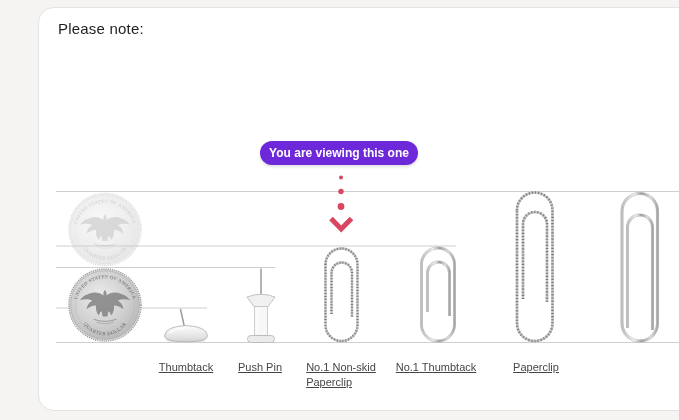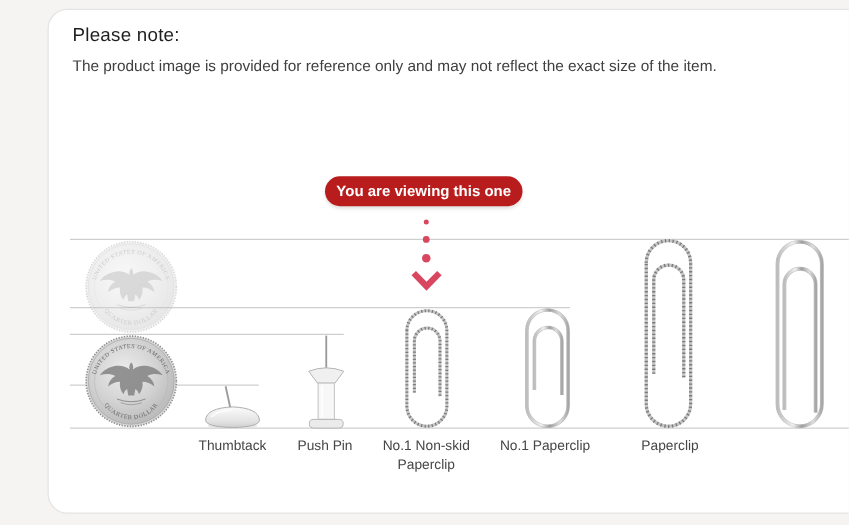--- a/index.html
+++ b/index.html
@@ -3,40 +3,39 @@
 <meta charset="utf-8">
 <style>
   html,body{margin:0;padding:0;background:#f5f4f2;font-family:"Liberation Sans",sans-serif;}
   .stage{position:relative;width:679px;height:420px;background:#f5f4f2;overflow:hidden;margin-left:28px;}
   .card{position:absolute;left:10px;top:7px;width:657px;height:402px;background:#ffffff;
         border:1px solid #e4e4e4;border-radius:16px;}
   .notice{position:absolute;left:30px;top:20px;}
   .notice-title{font-size:15px;color:#1f1f1f;letter-spacing:.2px;}
   .notice-body{margin-top:7px;font-size:12.3px;line-height:19px;color:#3f3f3f;}
   .notice-body span{display:block;}
-  .callout{position:absolute;left:232px;top:141px;width:158px;height:24px;background:#b91c1c;
+  .callout{position:absolute;left:232px;top:141px;width:158px;height:24px;background:#6d28d9;
            border-radius:12.5px;color:#ffffff;font-size:12px;font-weight:bold;
            display:flex;align-items:center;justify-content:center;
            box-shadow:0 2px 3px rgba(0,0,0,.12);z-index:3;}
   svg.graphic{position:absolute;left:0;top:0;z-index:2;}
   .coin-ghost{opacity:.34;}
-  .item-label{position:absolute;top:350px;transform:translateX(-50%);text-align:center;
-              font-size:11px;line-height:14.5px;color:#464646;white-space:nowrap;z-index:3;}
+  .item-label{position:absolute;top:360px;transform:translateX(-50%);text-align:left;
+              font-size:11px;line-height:14.5px;color:#464646;white-space:nowrap;z-index:3;text-decoration:underline;}
   .item-label span{display:block;}
 </style>
 </head>
 <body>
 
 <div class="stage">
   <div class="card"></div>
 
   <div class="notice">
     <div class="notice-title">Please note:</div>
     <div class="notice-body">
-      <span>The product image is provided for reference only and may not reflect the exact size of the item.</span>
     </div>
   </div>
 
   <div class="callout">You are viewing this one</div>
 
   <svg class="graphic" width="679" height="420" viewBox="0 0 679 420">
     <defs>
       <radialGradient id="coinFace" cx="42%" cy="38%" r="70%">
         <stop offset="0%" stop-color="#ececec"></stop>
         <stop offset="55%" stop-color="#d2d2d2"></stop>
@@ -157,19 +156,19 @@
   </div>
   <div class="item-label" style="left:232px">
     <span>Push Pin</span>
     <span></span>
   </div>
   <div class="item-label" style="left:313px">
     <span>No.1 Non-skid</span>
     <span>Paperclip</span>
   </div>
   <div class="item-label" style="left:408px">
-    <span>No.1 Paperclip</span>
+    <span>No.1 Thumbtack</span>
     <span></span>
   </div>
   <div class="item-label" style="left:508px">
     <span>Paperclip</span>
   </div>
 </div>
 
 </body></html>

